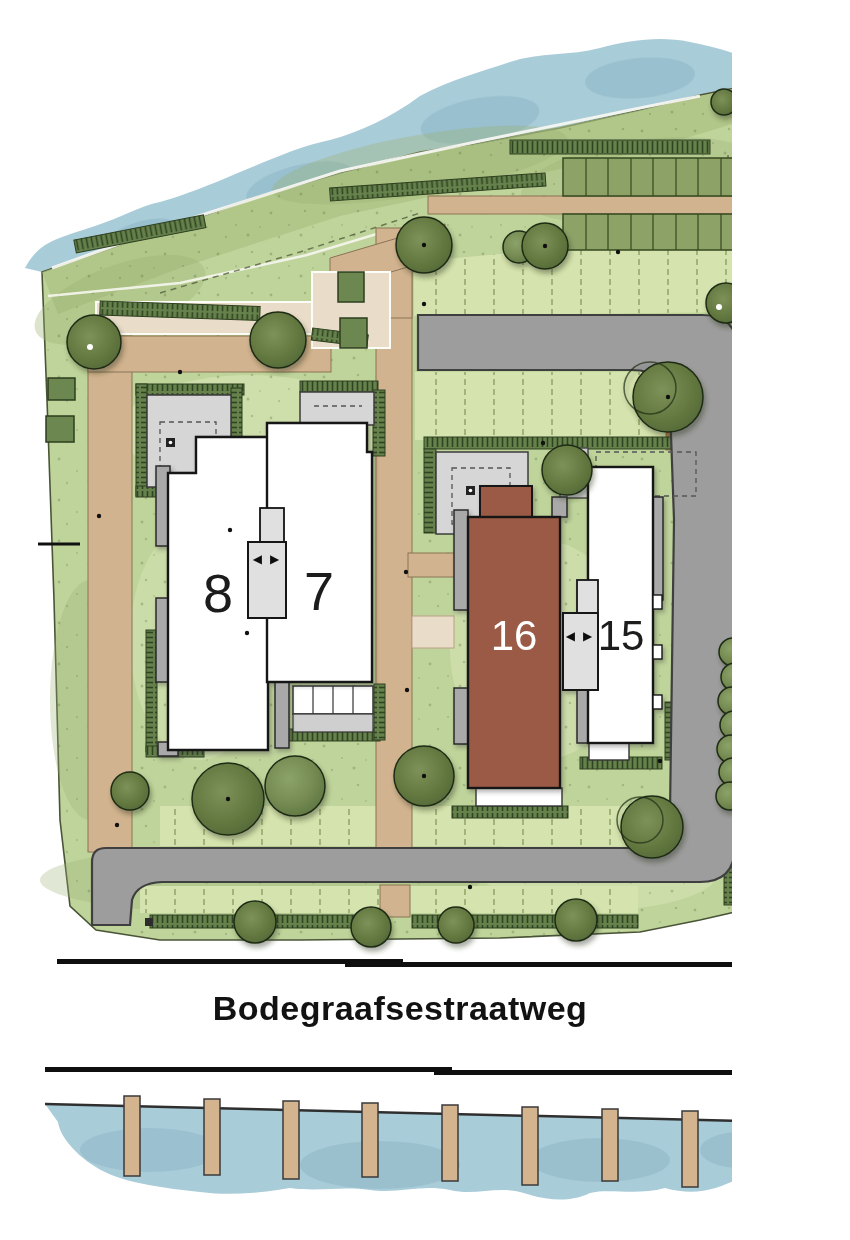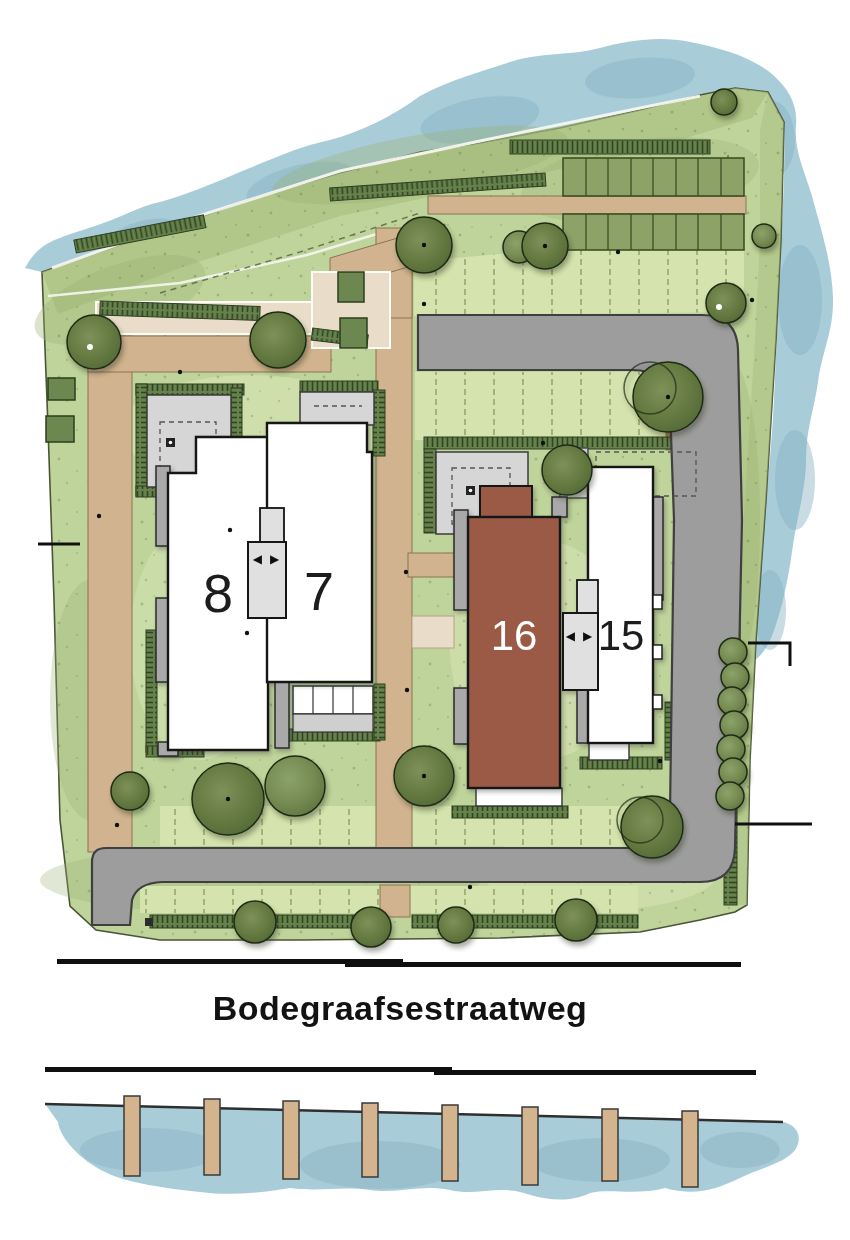--- a/index.html
+++ b/index.html
@@ -1,16 +1,16 @@
 <!DOCTYPE html>
 <html><head>
 <meta charset="utf-8">
 <style>
   html,body{margin:0;padding:0;background:#ffffff;}
-  .stage{position:relative;width:850px;height:1240px;background:#ffffff;overflow:hidden;
+  .stage{position:relative;width:732px;height:1240px;background:#ffffff;overflow:hidden;
          font-family:"Liberation Sans", sans-serif;}
   svg{display:block}
   text{font-family:"Liberation Sans", sans-serif;}
   .bignum{font-size:54px;fill:#1a1a1a;}
   .midnum{font-size:42px;}
   .street{font-size:34px;font-weight:bold;fill:#121212;letter-spacing:.5px;}
   .arrows{font-family:"DejaVu Sans", sans-serif;font-size:12px;fill:#101010;letter-spacing:2px;}
 </style>
 </head>
 <body>

